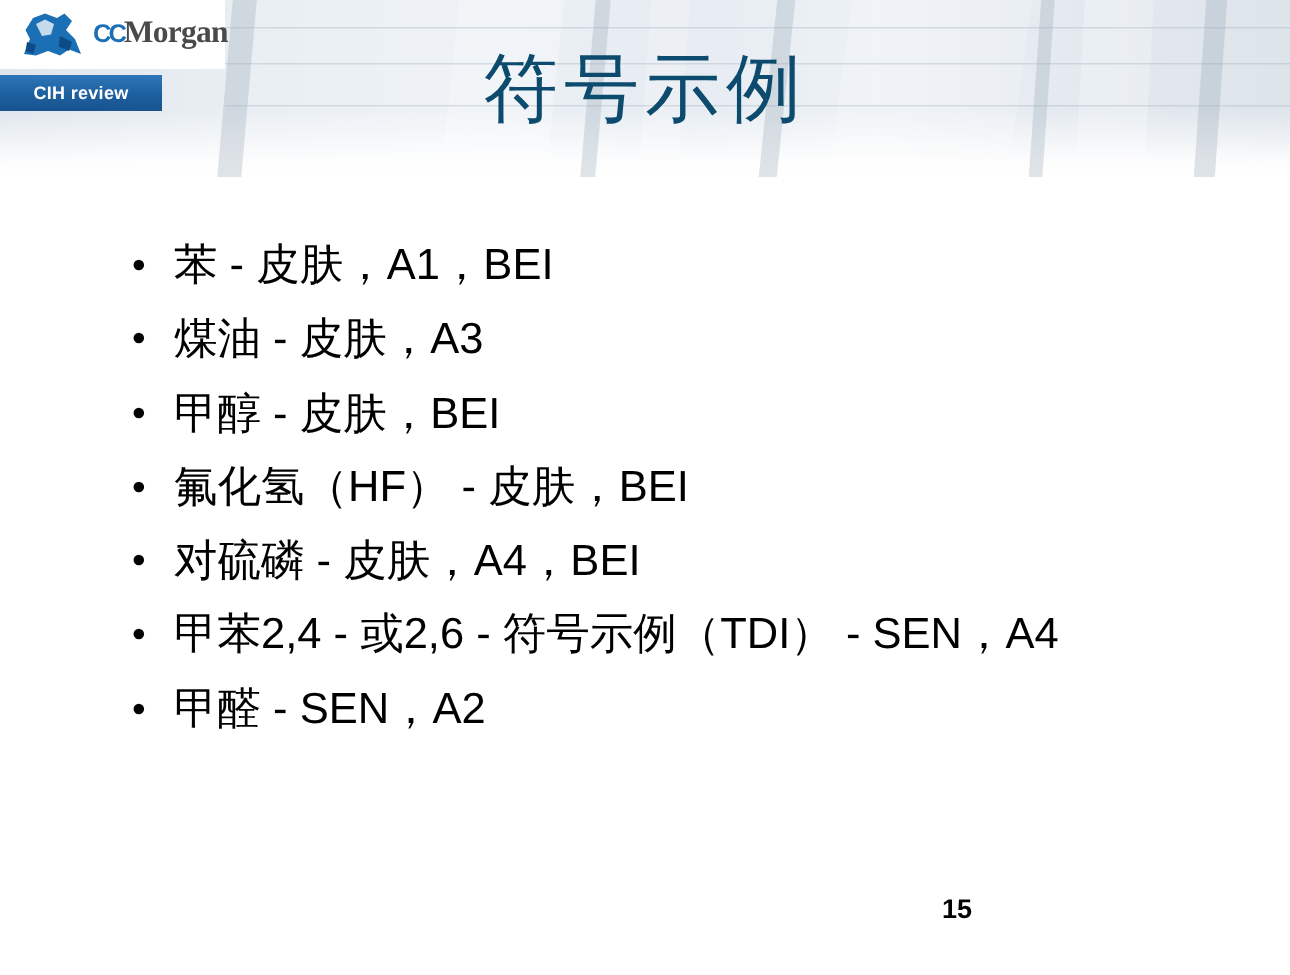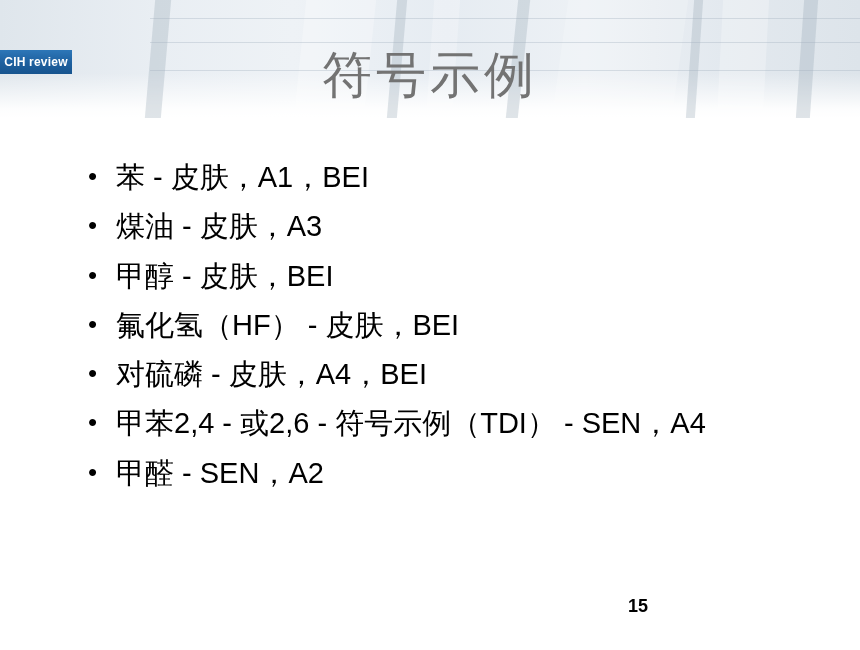--- a/index.html
+++ b/index.html
@@ -92,43 +92,43 @@
     font-family: "Liberation Sans", sans-serif;
     font-size: 17px;
     letter-spacing: -2px;
   }
 
   
   .review-tab {
     position: absolute;
     left: 0;
     top: 50px;
-    width: 72px;
+    width: 108px;
     height: 24px;
     background: linear-gradient(to bottom, #2d77b8 0%, #1d5f9e 55%, #17548e 100%);
     color: #ffffff;
     font-size: 12px;
     font-weight: bold;
     display: flex;
     align-items: center;
     justify-content: center;
     z-index: 5;
     letter-spacing: 0.2px;
   }
 
   
   .slide-title {
     position: absolute;
     left: 0;
-    top: 42px;
+    top: 26px;
     width: 860px;
     text-align: center;
     font-family: "Liberation Serif", serif;
     font-size: 50px;
-    color: #737373;
+    color: #0c4a6e;
     letter-spacing: 4px;
     z-index: 6;
   }
 
   
   .body {
     position: absolute;
     left: 88px;
     top: 158px;
     width: 740px;
@@ -176,20 +176,31 @@
     <div class="band-dark d1"></div>
     <div class="band-dark d2"></div>
     <div class="band-dark d3"></div>
     <div class="band-dark d4"></div>
     <div class="band-dark d5"></div>
     <div class="band-hline" style="top:18px"></div>
     <div class="band-hline" style="top:42px"></div>
     <div class="band-hline" style="top:70px"></div>
   </div>
 
+  <div class="logo-block">
+    <div class="logo-mark">
+      <svg width="48" height="34" viewBox="0 0 48 34">
+        <path d="M6 30 L10 20 L7 14 L12 6 L20 3 L28 6 L33 3 L38 8 L34 14 L40 20 L44 30 L36 27 L30 31 L22 28 L14 31 Z" fill="#1b6fb5"></path>
+        <path d="M14 10 L20 7 L26 10 L24 17 L18 18 Z" fill="#ffffff" opacity="0.75"></path>
+        <path d="M30 18 L38 22 L36 28 L29 25 Z" fill="#0d4b86"></path>
+        <path d="M8 22 L14 24 L12 30 L7 28 Z" fill="#0d4b86"></path>
+      </svg>
+    </div>
+    <div class="logo-text"><span class="cc">CC</span><span>Morgan</span></div>
+  </div>
 
   <div class="review-tab">
     <span>CIH review</span>
   </div>
 
   <div class="slide-title">符号示例</div>
 
   <div class="body">
     <div class="bullet">
       <span class="dot">•</span>

